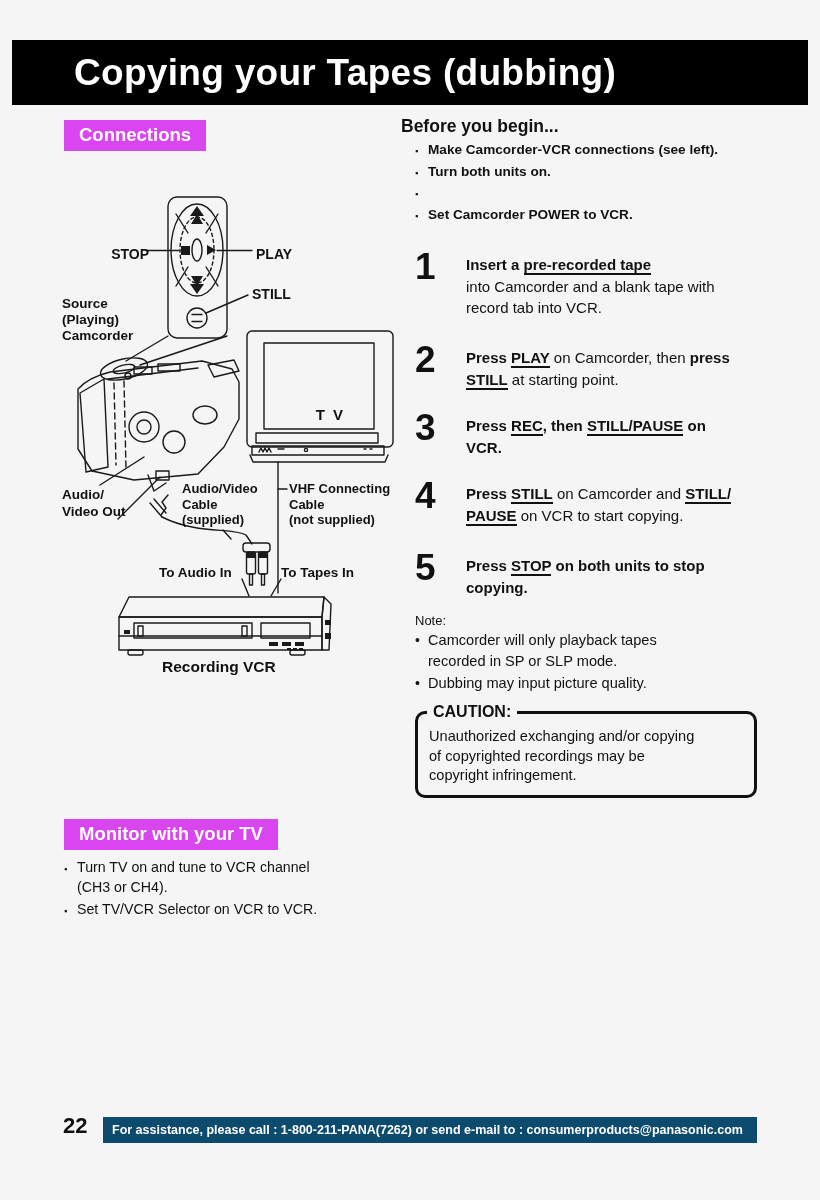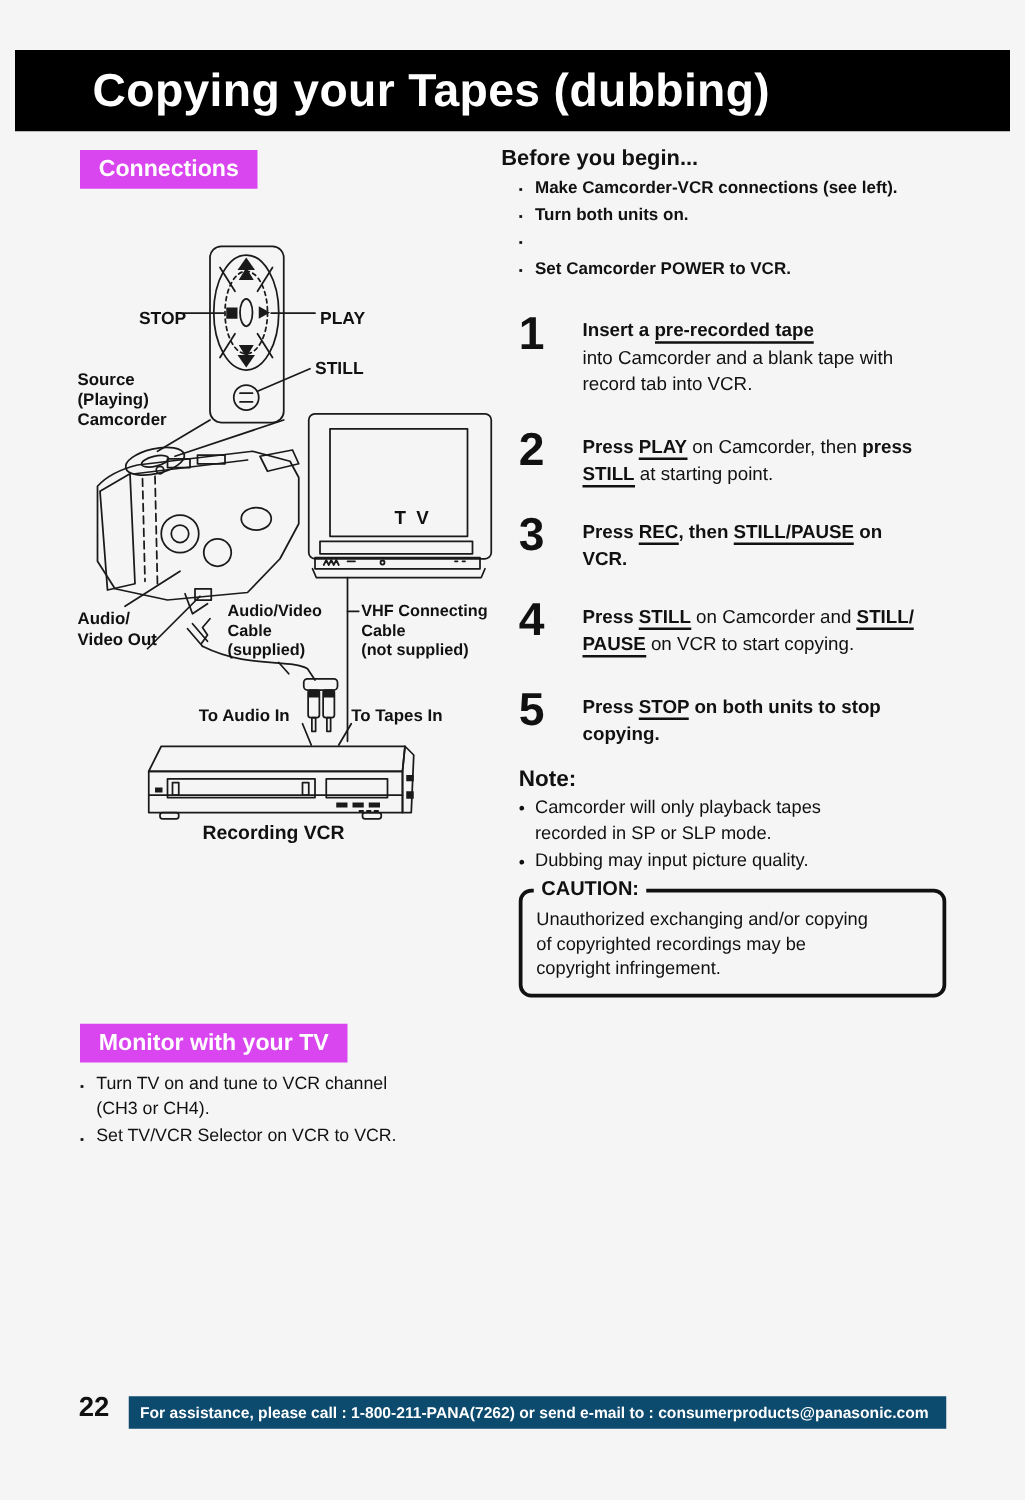--- a/index.html
+++ b/index.html
@@ -21,21 +21,21 @@
   .rc-head{left:401px;top:116px;font-size:17.5px;font-weight:700;}
   .blist{display:flex;flex-direction:column;gap:2px;}
   .bl{display:flex;}
   .bl .d{flex:0 0 13px;text-align:left;}
   .before-list{left:415px;top:141px;width:350px;font-size:13.6px;font-weight:700;line-height:17.5px;}
   .before-list .d{font-size:9px;padding-top:2px;}
   .step{left:415px;width:352px;}
   .step .num{position:absolute;left:0;top:0;font-size:37px;font-weight:700;line-height:34px;}
   .step .stext{margin-left:51px;padding-top:4px;font-size:15px;line-height:21.5px;white-space:pre-line;width:316px;}
   .note-block{left:415px;top:613px;width:345px;}
-  .note-head{font-size:18px;font-weight:700;margin-bottom:2px;}
+  .note-head{font-size:13px;font-weight:400;margin-bottom:2px;}
   .note-list{font-size:14.6px;line-height:20.5px;}
   .note-list .d{font-size:14px;}
   .caution{left:415px;top:711px;width:316px;border:3px solid #111;border-radius:10px;padding:13px 9px 9px 11px;}
   .caution-title{position:absolute;top:-11px;left:9px;background:#f5f5f6;padding:0 6px;font-size:16px;font-weight:700;}
   .caution-body{font-size:14.6px;line-height:19.5px;}
   
   .monitor-head{left:64px;top:819px;}
   .monitor-list{left:64px;top:857px;width:340px;font-size:14.2px;line-height:20px;}
   .monitor-list .d{font-size:9px;padding-top:2px;}
   

